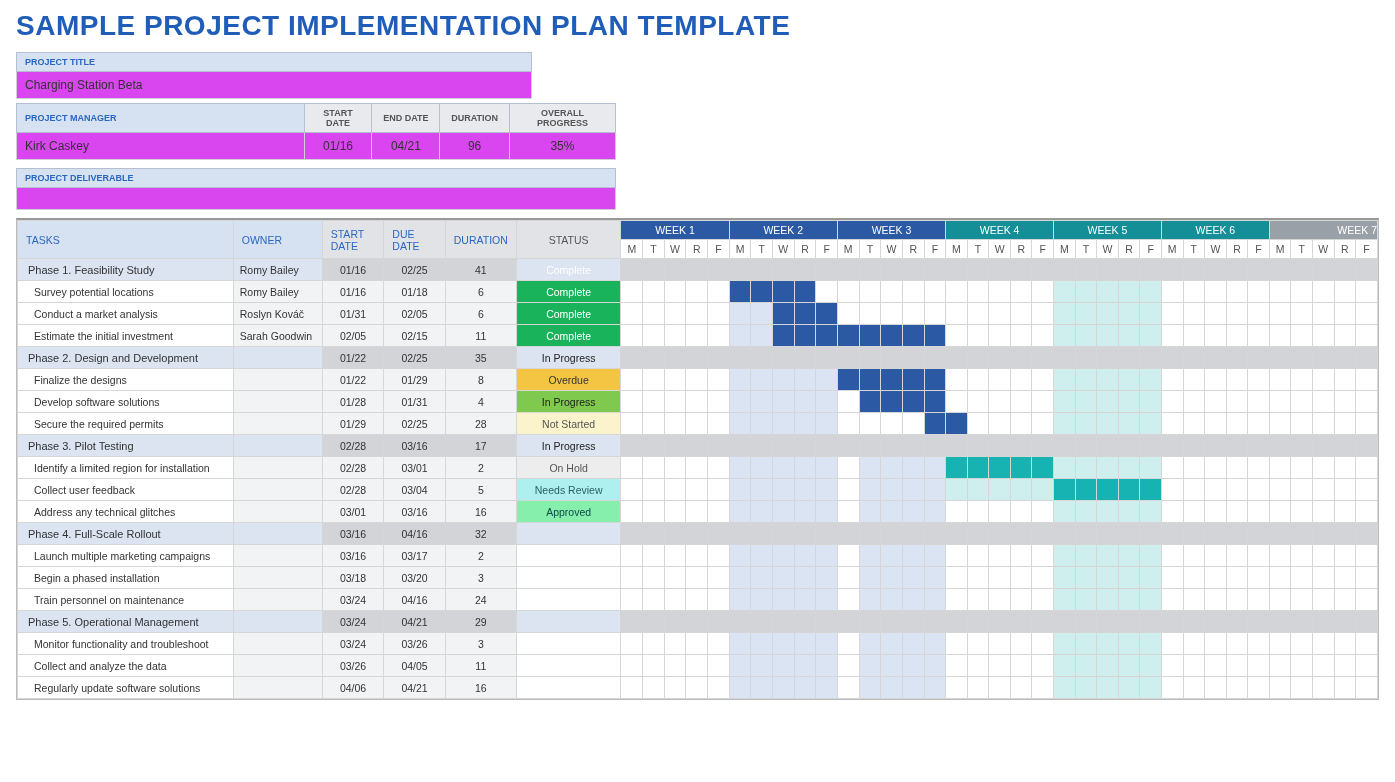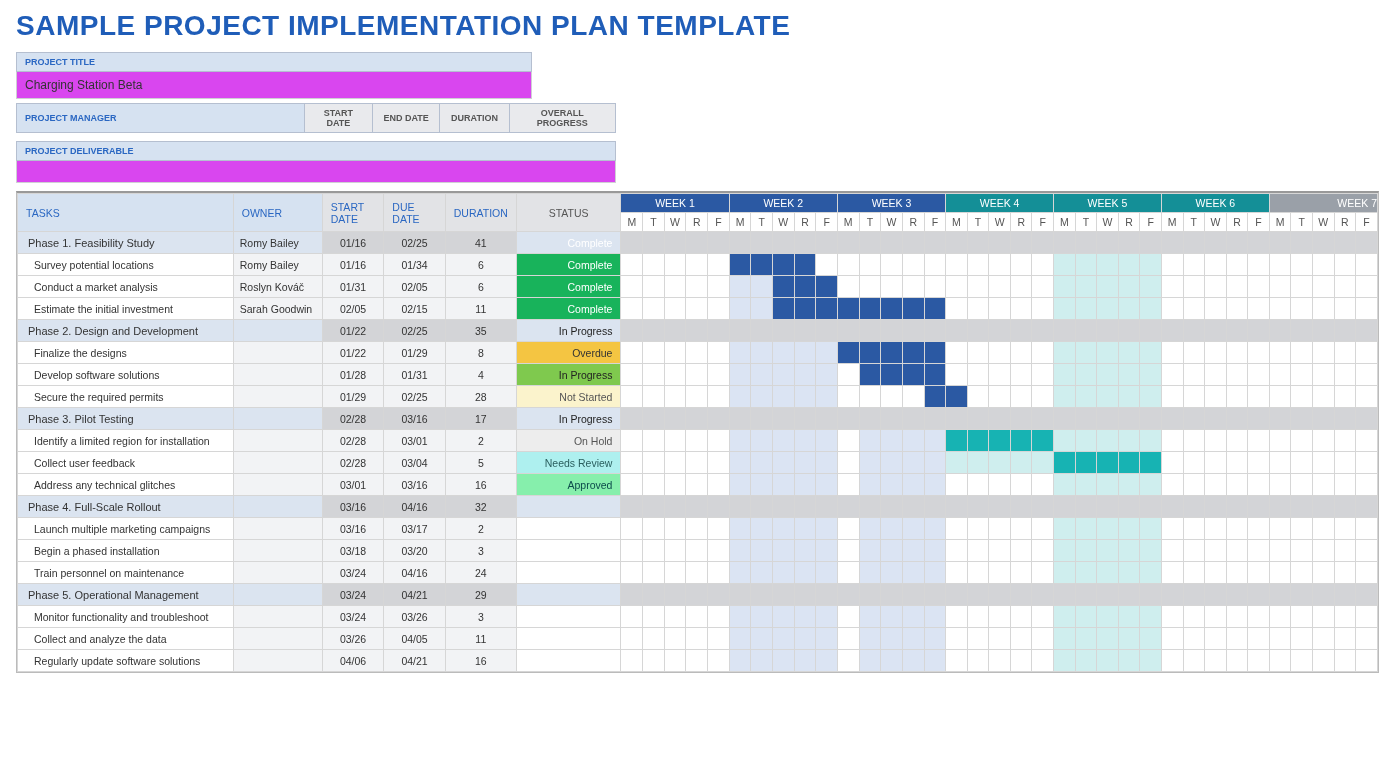--- a/index.html
+++ b/index.html
@@ -27,21 +27,21 @@
   th.hdr-greyL { background: #e2e3e6; color: #2a67c2; font-size: 10px; font-weight: bold; text-align: left; padding: 6px 8px; }
 
   th.week-blue { background: #2b59a3; color: #fff; font-size: 10px; font-weight: bold; text-align: center; padding: 3px 12px; }
   th.week-teal { background: #148f97; color: #fff; font-size: 10px; font-weight: bold; text-align: center; padding: 3px 0; }
   th.week-grey { background: #9aa0a8; color: #fff; font-size: 10px; font-weight: bold; text-align: right; padding: 3px 0; }
   th.dow { background: #fff; color: #555; font-size: 9px; text-align: center; padding: 3px 0; font-weight: bold; }
 
   td.task { padding: 4px 10px; text-align: left; }
   td.owner { padding: 4px 6px; text-align: left; font-size: 10px; }
   td.date, td.dur { text-align: center; font-size: 10px; padding: 4px 2px; }
-  td.status { text-align: right; padding: 4px 8px; font-size: 10.5px; }
+  td.status { text-align: center; padding: 4px 8px; font-size: 10.5px; }
 
   tr.phase td { background: #dbe4f0; font-weight: normal; }
   tr.phase td.task { font-size: 11px; }
   tr.phase td.dcol { background: #d3d4d7; }
   tr.phase td.gcell { background: #d3d4d7; }
 
   tr.task-row td.owner { background: #f2f3f5; }
   tr.task-row td.dcol { background: #f2f3f5; }
   tr.task-row td.task { padding-left: 16px; }
 
@@ -86,20 +86,27 @@
       <col style="width:70px">
       <col style="width:110px">
     </colgroup>
   <tbody>
       <tr class="info-header-row">
     <td style="text-align:left;background:#d6e2f1">PROJECT MANAGER</td>
     <td class="info-sub-row" style="background:#e9eaed;color:#555;text-align:center">START DATE</td>
     <td class="info-sub-row" style="background:#e9eaed;color:#555;text-align:center">END DATE</td>
     <td class="info-sub-row" style="background:#e9eaed;color:#555;text-align:center">DURATION</td>
     <td class="info-sub-row" style="background:#e9eaed;color:#555;text-align:center">OVERALL PROGRESS</td>
+  </tr>
+  <tr class="info-val-row">
+    <td>Kirk Caskey</td>
+    <td>01/16</td>
+    <td>04/21</td>
+    <td>96</td>
+    <td>35%</td>
   </tr>
 </tbody>
   </table>
 
 <div style="height:8px"></div>
 
 <table class="info" style="width:600px">
   <tbody>
       <tr class="info-header-row">
         <td>PROJECT DELIVERABLE</td>
@@ -252,21 +259,21 @@
           <td class="gcell"></td>
           <td class="gcell"></td>
           <td class="gcell"></td>
           <td class="gcell"></td>
           <td class="gcell"></td>
         </tr>
         <tr class="task-row">
           <td class="task">Survey potential locations</td>
           <td class="owner">Romy Bailey</td>
           <td class="date dcol">01/16</td>
-          <td class="date dcol">01/34</td>
+          <td class="date dcol">01/18</td>
           <td class="dur dcol">6</td>
           <td class="status st-complete">Complete</td>
           <td class="gcell"></td>
           <td class="gcell"></td>
           <td class="gcell"></td>
           <td class="gcell"></td>
           <td class="gcell"></td>
           <td class="gcell b-blueS"></td>
           <td class="gcell b-blueS"></td>
           <td class="gcell b-blueS"></td>

